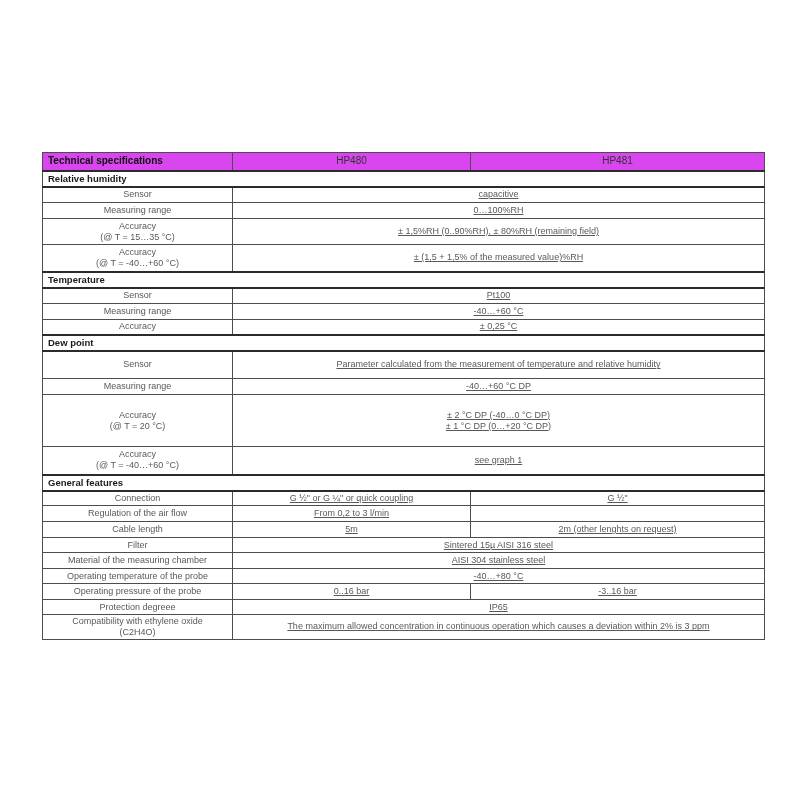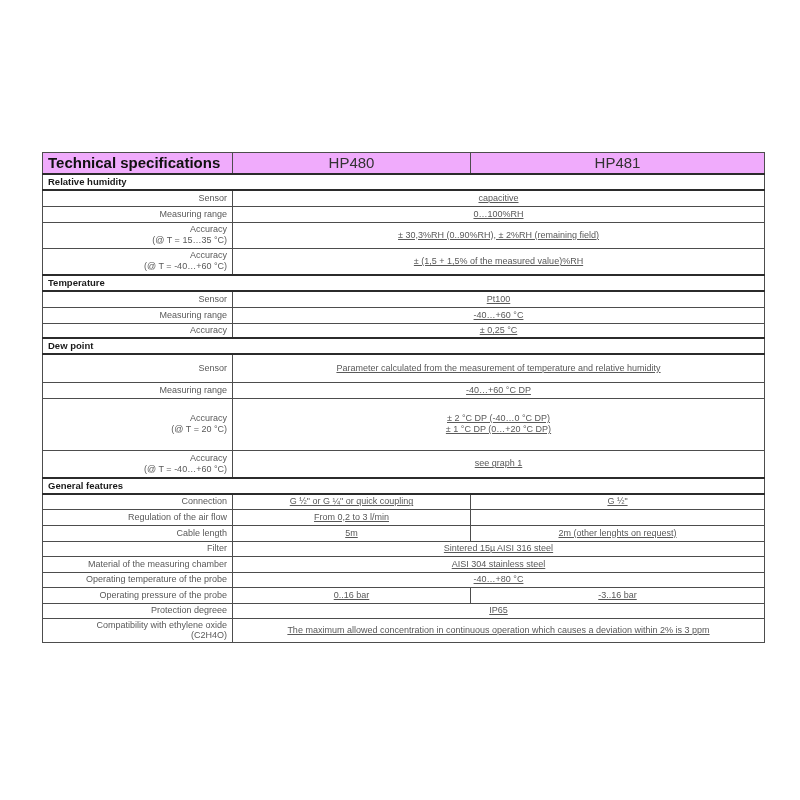--- a/index.html
+++ b/index.html
@@ -1,26 +1,26 @@
 <!DOCTYPE html>
 <html><head>
 <meta charset="utf-8">
 <style>
   html,body{margin:0;padding:0;background:#ffffff;}
   body{width:800px;height:800px;position:relative;font-family:"Liberation Sans",sans-serif;}
   .spec-table-wrap{position:absolute;left:42px;top:152px;width:722px;}
   table.spec{width:100%;border-collapse:collapse;table-layout:fixed;}
   table.spec td,table.spec th{border:1px solid #4d4d4d;padding:1px 5px;vertical-align:middle;
     font-size:9px;line-height:1.2;color:#595959;overflow:hidden;}
-  tr.hdr th{background:#f0abfc;color:#111;font-size:15px;}
+  tr.hdr th{background:#d946ef;color:#111;font-size:10px;}
   tr.hdr th.first{text-align:left;font-weight:bold;}
   tr.hdr th.model{font-weight:normal;color:#333;}
   tr.section td{color:#1a1a1a;font-weight:bold;font-size:9.5px;text-align:left;
     border-top:2px solid #2b2b2b;border-bottom:2px solid #2b2b2b;background:#fff;}
-  td.lbl{text-align:right;}
+  td.lbl{text-align:center;}
   td.val{text-align:center;text-decoration:underline;}
   .sub{display:block;}
   
   tr.h18{height:18px;} tr.h15{height:15px;} tr.h16{height:16px;margin-left:41px;}
   tr.h22{height:22px;} tr.h26{height:26px;} tr.h27{height:27px;}
   tr.h28{height:28px;} tr.h52{height:52px;}
 </style>
 </head>
 <body>
 
@@ -48,21 +48,21 @@
     </tr>
     <tr class="h16">
       <td class="lbl">Measuring range</td>
       <td class="val" colspan="2">0…100%RH</td>
     </tr>
     <tr class="h26">
       <td class="lbl">
         <span class="sub">Accuracy</span>
         <span class="sub">(@ T = 15…35 °C)</span>
       </td>
-      <td class="val" colspan="2">± 30,3%RH (0..90%RH), ± 2%RH (remaining field)</td>
+      <td class="val" colspan="2">± 1,5%RH (0..90%RH), ± 80%RH (remaining field)</td>
     </tr>
     <tr class="h27">
       <td class="lbl">
         <span class="sub">Accuracy</span>
         <span class="sub">(@ T = -40…+60 °C)</span>
       </td>
       <td class="val" colspan="2">± (1,5 + 1,5% of the measured value)%RH</td>
     </tr>
 
     <tr class="section h16">

